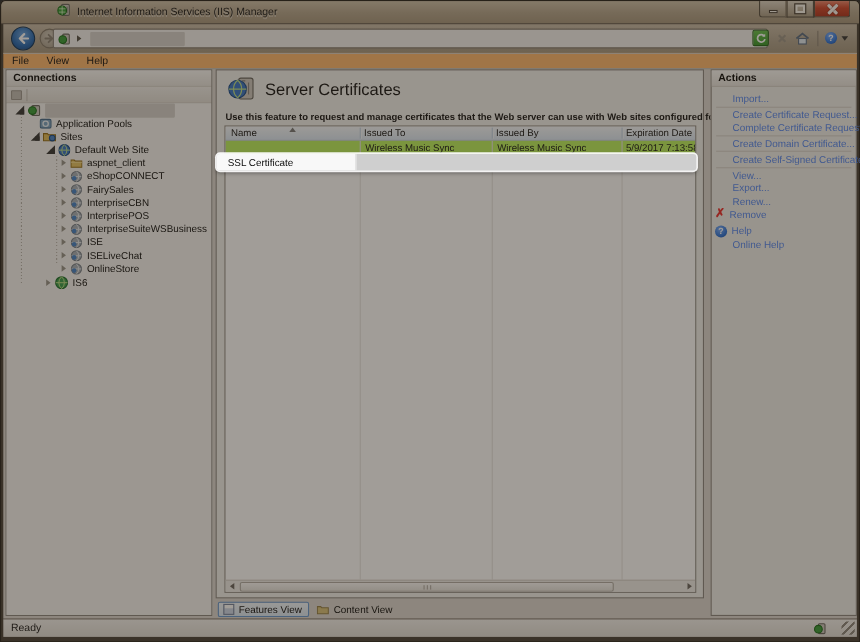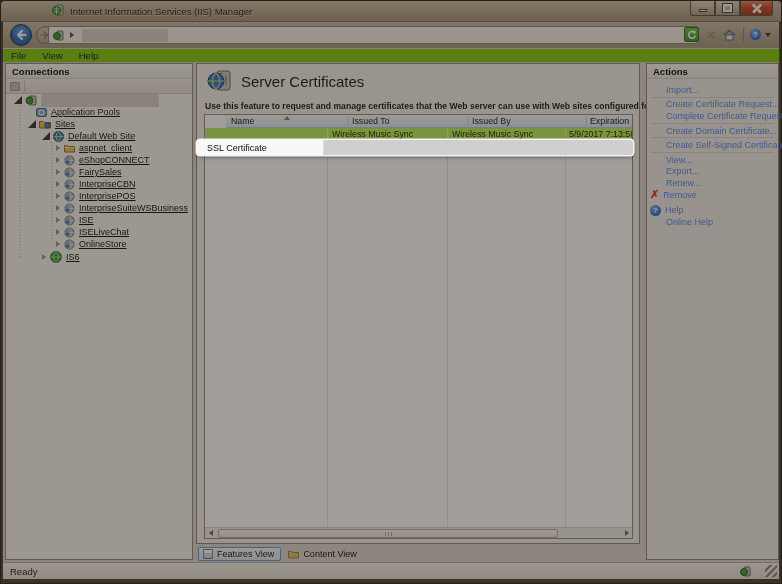--- a/index.html
+++ b/index.html
@@ -40,54 +40,54 @@
     border-bottom:3px solid transparent;margin-left:6px;}
   .redact{height:13px;background:#d6d3cf;border-radius:1px;}
   .addr .redact{width:86px;margin-left:8px;}
   .navicons{position:absolute;right:8px;top:5px;display:flex;align-items:center;gap:4px;}
   .nico{width:15px;height:15px;display:flex;align-items:center;justify-content:center;border-radius:2px;}
   .nico.refresh{background:linear-gradient(#6cc254,#3f9a32);border:1px solid #2c6e22;}
   .nsep{width:1px;height:14px;background:#8f867a;margin:0 2px;}
   .caret{width:0;height:0;border-top:4px solid #3b3b3b;border-left:3px solid transparent;border-right:3px solid transparent;}
 
   
-  .menubar{position:absolute;left:3px;right:3px;top:48px;height:14px;background:#84cc16;
+  .menubar{position:absolute;left:3px;right:3px;top:48px;height:14px;background:#fdba74;
     border-top:1px solid #d9d4cc;display:flex;align-items:center;font-size:9.5px;color:#1a1a1a;}
   .menuitem{padding:0 8px;height:100%;display:flex;align-items:center;}
 
   
   .workspace{position:absolute;left:3px;right:3px;top:62px;height:500px;background:#dcd8d2;
     border-top:1px solid #c9c4bc;padding-left:44px;}
 
   .panel{position:absolute;background:#f2f1ee;border:1px solid #8f8b85;}
   .phead{font-size:9.5px;font-weight:bold;color:#111;padding:2px 0 1px 6px;
     background:linear-gradient(#fbfaf8,#e8e5e0);border-bottom:1px solid #d5d1ca;}
 
   
   #conn{left:2px;top:0px;width:188px;height:497px;}
   .conn-tools{height:15px;background:linear-gradient(#f1efec,#e2dfd9);border-bottom:1px solid #d0ccc5;
     display:flex;align-items:center;padding-left:4px;gap:4px;}
   .disk{width:10px;height:9px;background:#c3bfb8;border:1px solid #a09c94;border-radius:1px;}
   .tsep{width:1px;height:11px;background:#c5c1ba;}
   .tree{position:absolute;left:0;top:30px;right:0;bottom:0;background:#f6f5f3;font-size:9px;color:#161616;}
-  .trow{position:absolute;height:12px;display:flex;align-items:center;white-space:nowrap;text-decoration:underline;}
+  .trow{position:absolute;height:12px;display:flex;align-items:center;white-space:nowrap;}
   .arrow-exp{width:0;height:0;border-right:4px solid #3c3c3c;border-bottom:4px solid #3c3c3c;
     border-left:4px solid transparent;border-top:4px solid transparent;margin-right:3px;}
   .arrow-col{width:0;height:0;border-left:4px solid #9a968e;border-top:3px solid transparent;
     border-bottom:3px solid transparent;margin-right:4px;}
   .tico{margin-right:4px;display:inline-flex;}
   .guide{position:absolute;width:1px;background:repeating-linear-gradient(#b9b5ae 0 1px,transparent 1px 3px);}
 
   
   #main{left:193px;top:0px;width:444px;height:481px;background:#f2f1ee;}
   .ftitle{position:absolute;left:44px;top:9px;font-size:15px;color:#1d1d1d;}
   .fdesc{position:absolute;left:8px;top:37px;font-size:8.6px;font-weight:bold;color:#1c1c1c;white-space:nowrap;}
   .grid{position:absolute;left:7px;top:50px;width:429px;height:425px;border:1px solid #95918b;background:#fff;overflow:hidden;}
   .ghead{position:absolute;left:0;top:0;right:0;height:13px;font-size:8.8px;color:#222;
-    background:linear-gradient(#f7fafd,#dde9f6);border-bottom:1px solid #bccbdc;margin-left:21px;}
+    background:linear-gradient(#f7fafd,#dde9f6);border-bottom:1px solid #bccbdc;}
   .ghead span{position:absolute;top:1px;}
   .hsep{position:absolute;top:1px;bottom:1px;width:1px;background:#c3d3e4;box-shadow:1px 0 0 #f5f9fd;}
   .sortup{position:absolute;left:58px;top:2px;width:0;height:0;border-bottom:4px solid #7d7d7d;
     border-left:3.5px solid transparent;border-right:3.5px solid transparent;}
   .grow1{position:absolute;left:0;top:13px;right:0;height:13px;background:#bef264;font-size:8.8px;color:#1c1c1c;}
   .grow1 span{position:absolute;top:1px;white-space:nowrap;}
   .vline{position:absolute;top:13px;bottom:11px;width:1px;background:#e9e7e3;}
   .hscroll{position:absolute;left:0;right:0;bottom:0;height:11px;background:#f0eeea;border-top:1px solid #d9d5cf;}
   .sarrow{position:absolute;top:0;width:11px;height:10px;display:flex;align-items:center;justify-content:center;}
   .tri-l{width:0;height:0;border-right:4px solid #6e6a64;border-top:3px solid transparent;border-bottom:3px solid transparent;}

